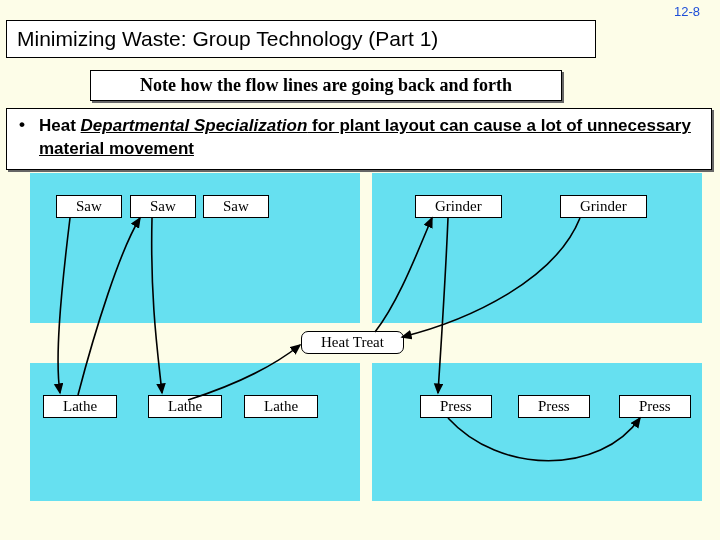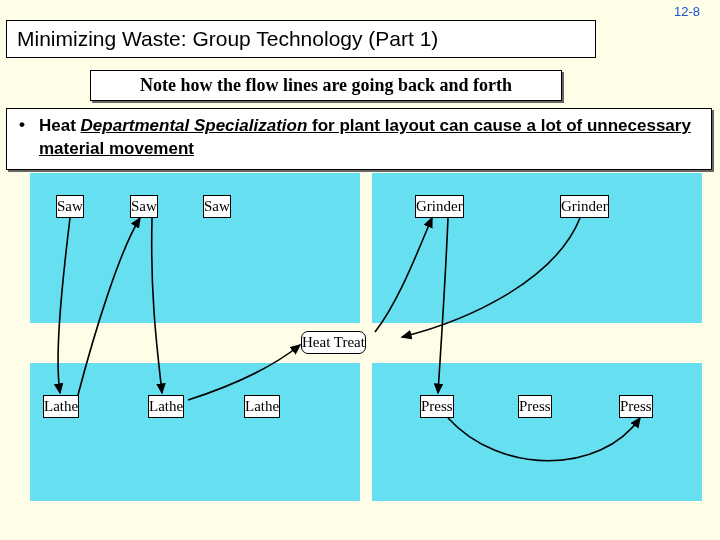--- a/index.html
+++ b/index.html
@@ -53,21 +53,21 @@
   .q1 { top: 173px; left: 30px;  width: 330px; height: 150px; }
   .q2 { top: 173px; left: 372px; width: 330px; height: 150px; }
   .q3 { top: 363px; left: 30px;  width: 330px; height: 138px; }
   .q4 { top: 363px; left: 372px; width: 330px; height: 138px; }
 
   .machine {
     position: absolute;
     background: #fff; border: 1px solid #000;
     font-family: "Times New Roman", Times, serif;
     font-size: 15px;
-    padding: 2px 0;
+    padding: 2px 19px;
     white-space: nowrap;
   }
 
   svg.arrows {
     position: absolute; top: 0; left: 0;
     width: 720px; height: 540px;
     pointer-events: none;
   }
 </style>
 </head>

